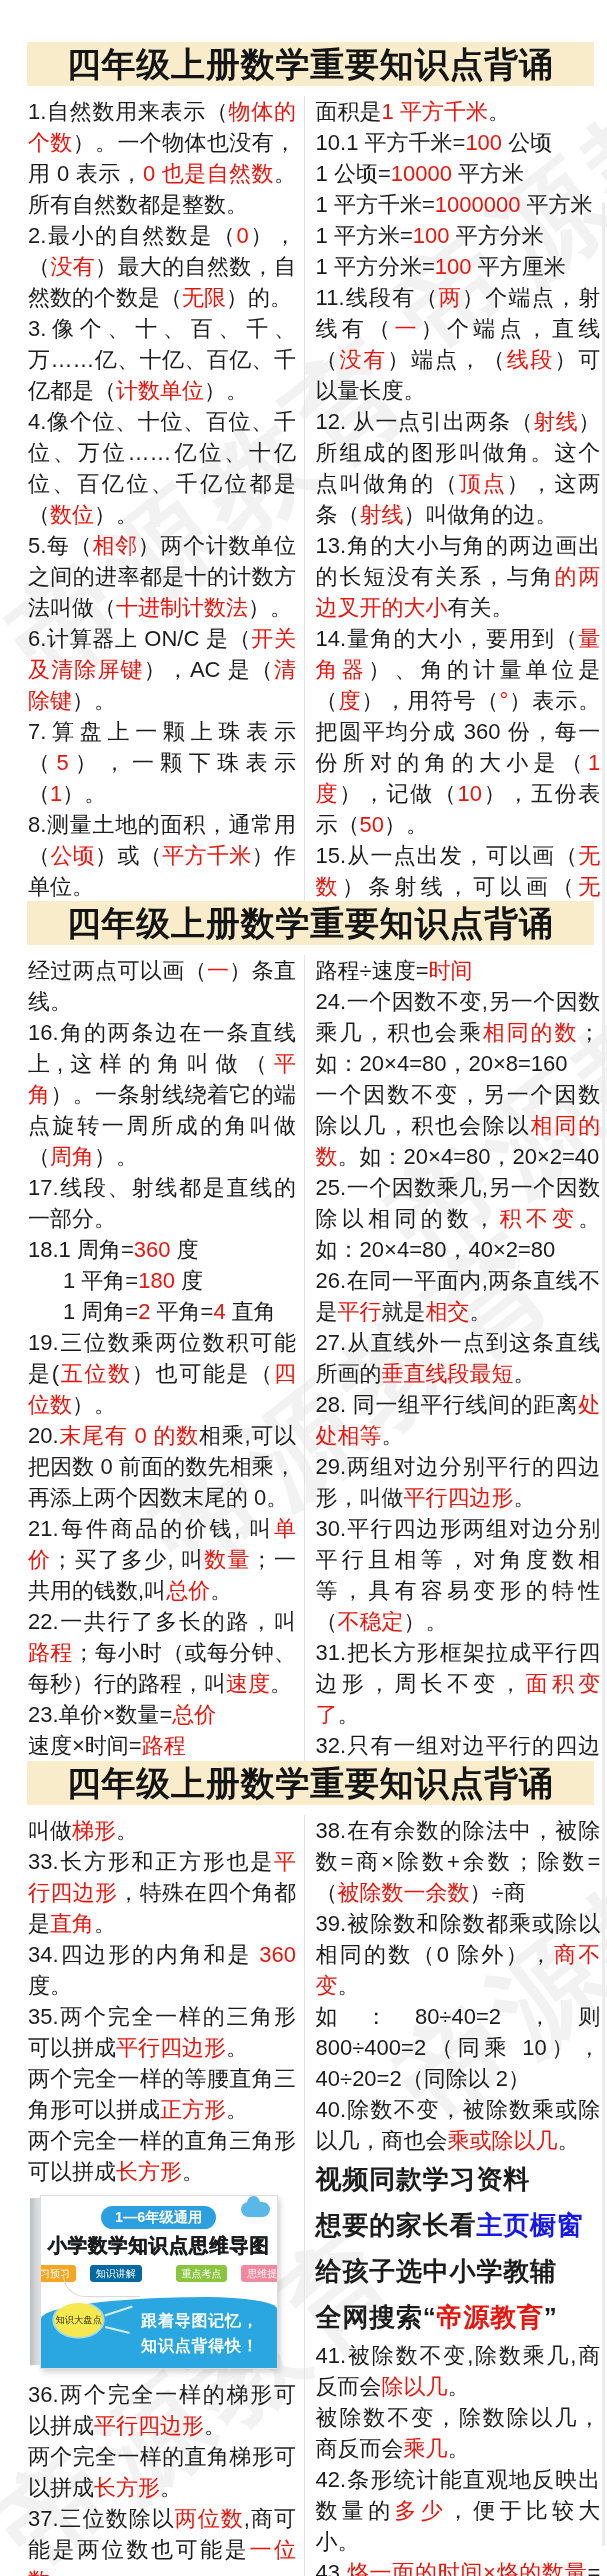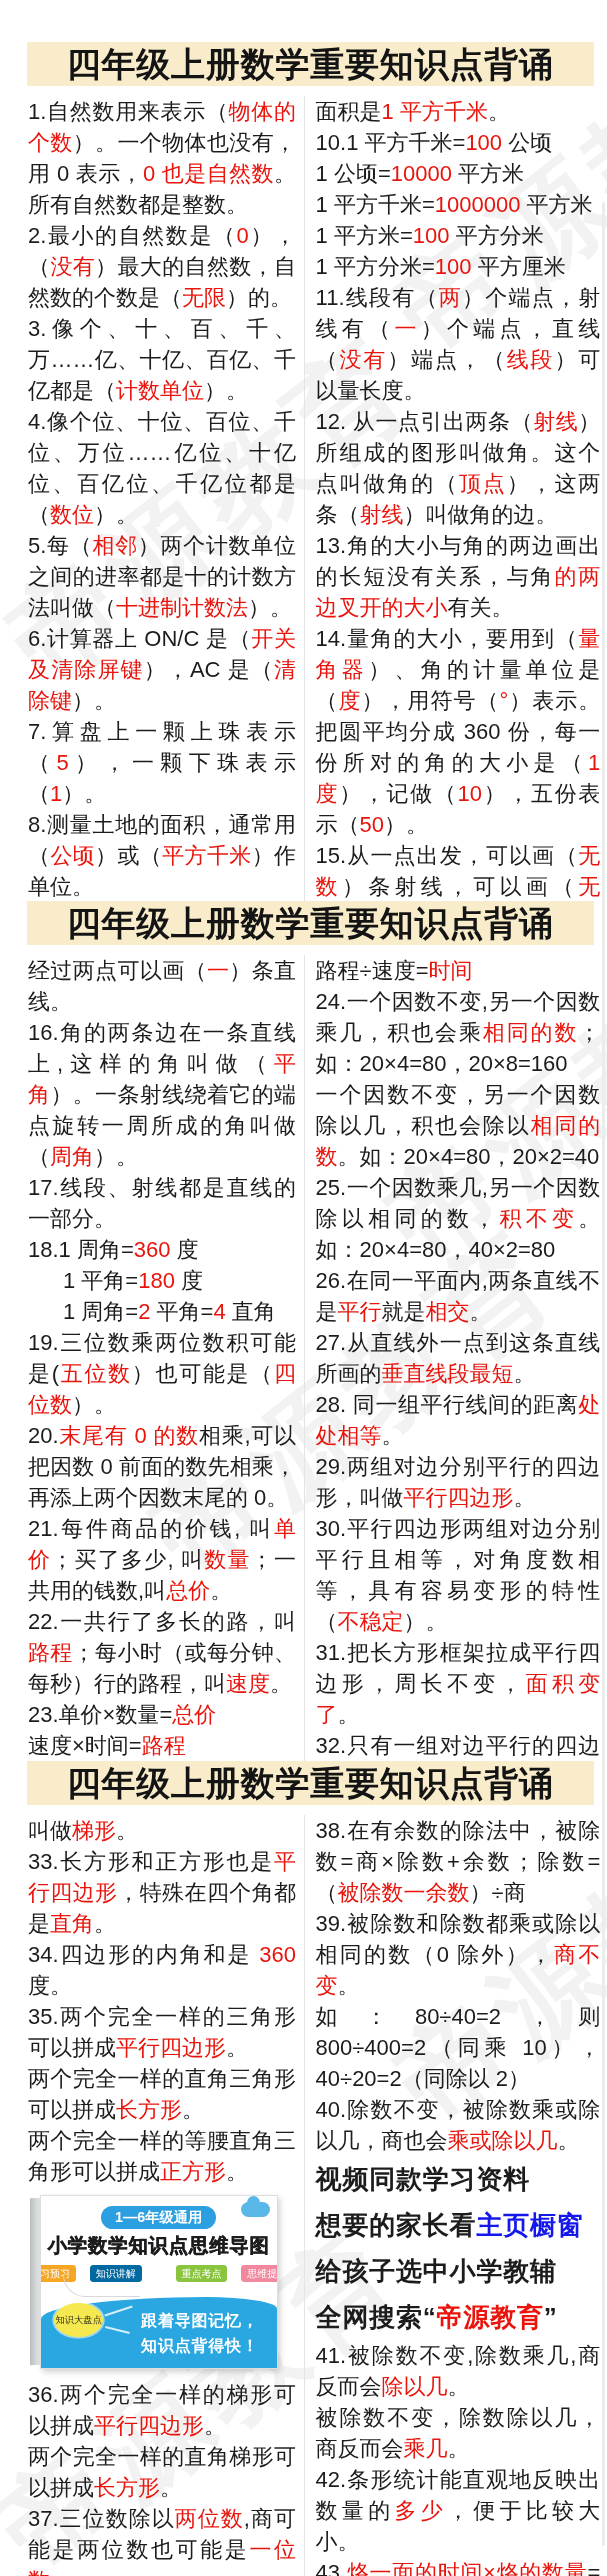--- a/index.html
+++ b/index.html
@@ -277,22 +277,22 @@
   </section>
 
   <section class="sheet sheet-3">
     <div class="title-bar">四年级上册数学重要知识点背诵</div>
     <div class="cols">
       <div class="col col-left">
           <div class="para"><span class="rk">叫做</span><span class="rr">梯形</span><span class="rk">。</span></div>
           <div class="para"><span class="rk">33.长方形和正方形也是</span><span class="rr">平行四边形</span><span class="rk">，特殊在四个角都是</span><span class="rr">直角</span><span class="rk">。</span></div>
           <div class="para"><span class="rk">34.四边形的内角和是 </span><span class="rr">360</span><span class="rk"> 度。</span></div>
           <div class="para"><span class="rk">35.两个完全一样的三角形可以拼成</span><span class="rr">平行四边形</span><span class="rk">。</span></div>
+          <div class="para"><span class="rk">两个完全一样的等腰直角三角形可以拼成</span><span class="rr">正方形</span><span class="rk">。</span></div>
           <div class="para"><span class="rk">两个完全一样的直角三角形可以拼成</span><span class="rr">长方形</span><span class="rk">。</span></div>
-          <div class="para"><span class="rk">两个完全一样的等腰直角三角形可以拼成</span><span class="rr">正方形</span><span class="rk">。</span></div>
           <div class="book" id="book-el">
     <div class="book-spine"></div>
     <div class="book-cover">
       <div class="book-cloud"></div>
       <div class="book-badge">1—6年级通用</div>
       <div class="book-title">小学数学知识点思维导图</div>
       <div class="book-tags">
                 <span class="book-tag" style="background: rgb(245, 166, 35);">复习预习</span>
                 <span class="book-tag" style="background: #0369a1;">知识讲解</span>
                 <span class="book-tag" style="background: rgb(139, 197, 64); margin-left: 20px;">重点考点</span>

